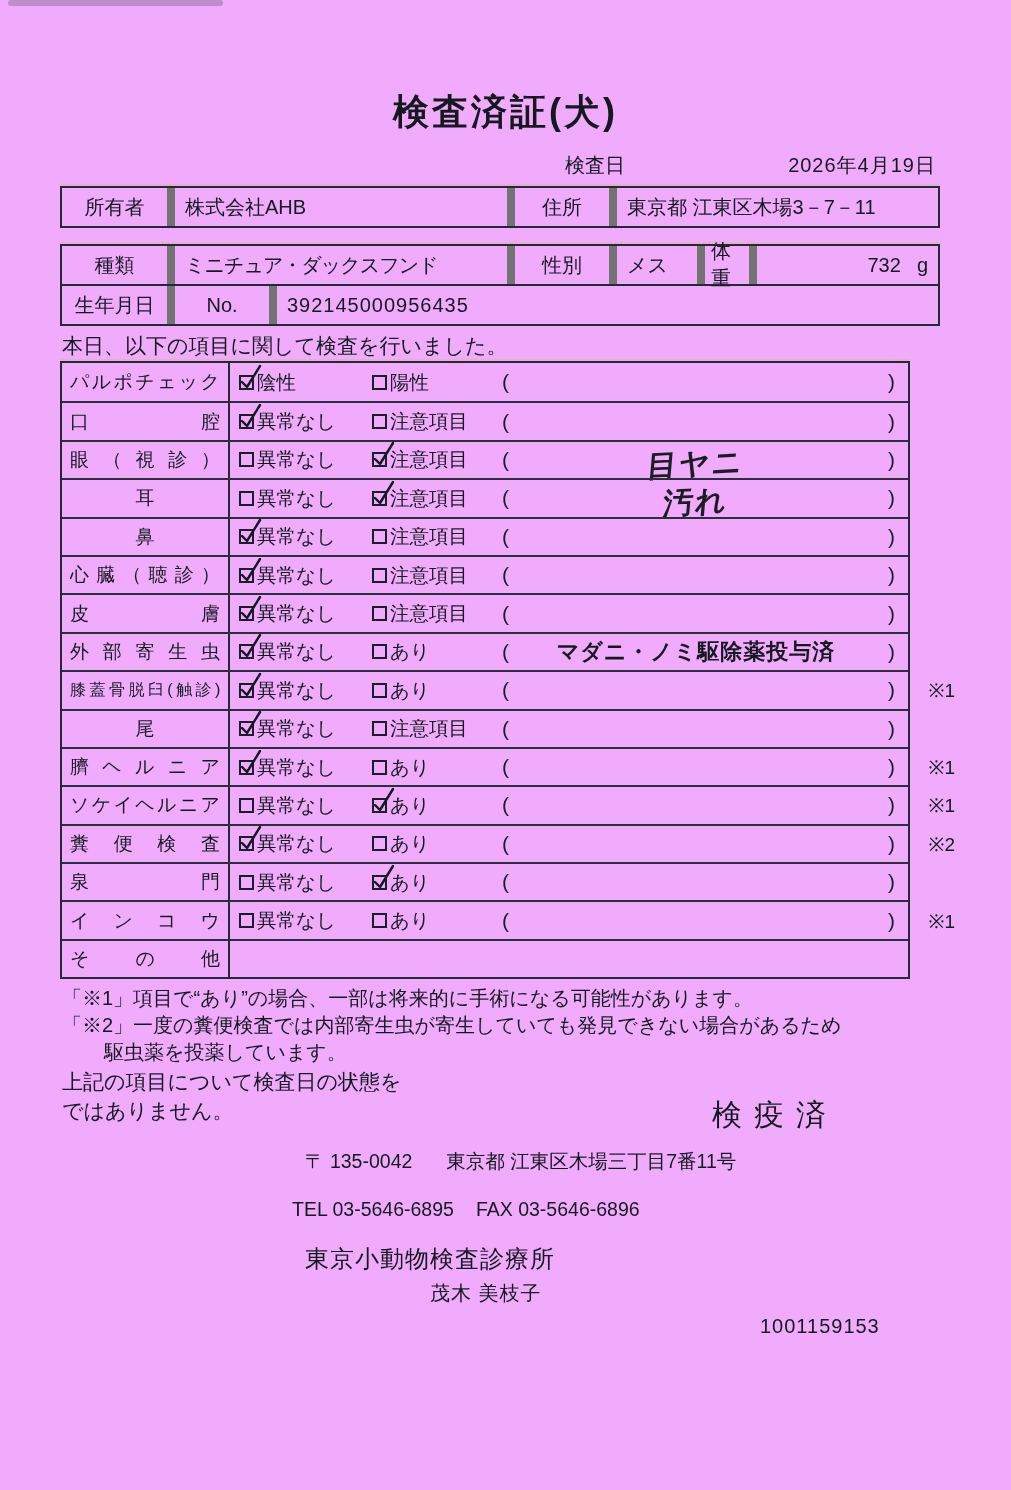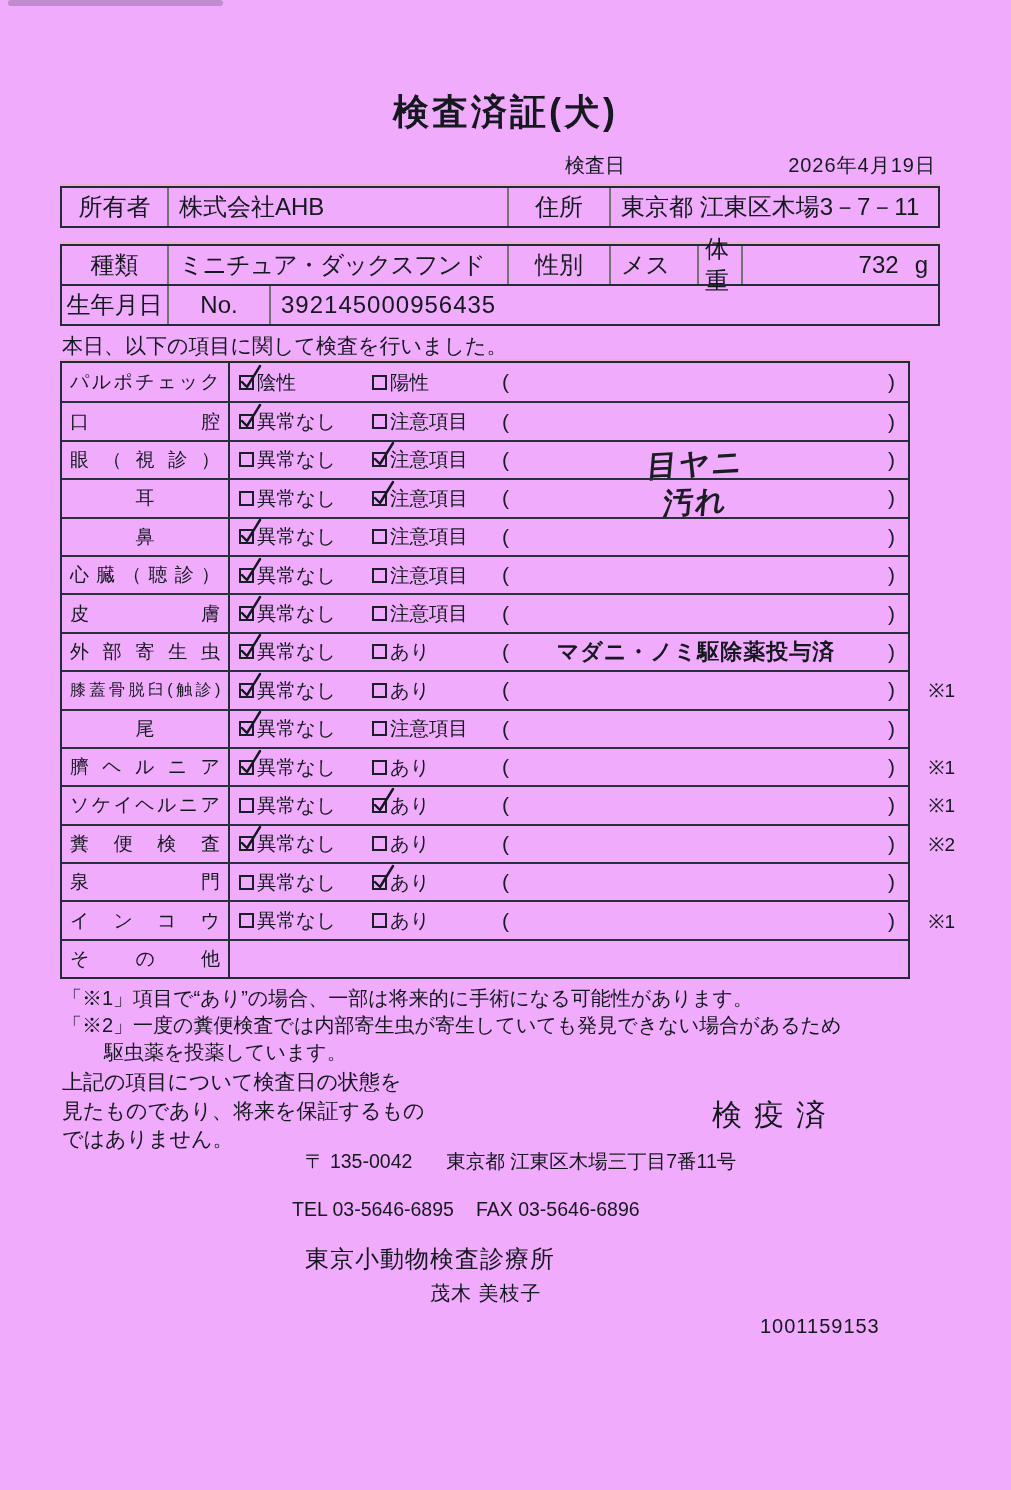--- a/index.html
+++ b/index.html
@@ -13,28 +13,28 @@
   }
   .date-line{position:absolute;top:152px;left:60px;width:880px;height:28px;font-size:20px;}
   .date-label{position:absolute;left:505px;top:0;}
   .date-value{position:absolute;right:4px;top:0;letter-spacing:1px;}
 
   
   .htable{position:absolute;left:60px;width:880px;border:2px solid #242936;box-sizing:border-box;
           box-shadow:0 -2px 0 rgba(205,185,80,.28);}
   .hrow{display:flex;height:38px;align-items:stretch;}
   .hrow + .hrow{border-top:2px solid #242936;}
-  .hcell{display:flex;align-items:center;box-sizing:border-box;font-size:24px;padding:0 10px;}
+  .hcell{display:flex;align-items:center;box-sizing:border-box;font-size:20px;padding:0 10px;}
   .hcell.lab{justify-content:center;padding:0 6px;}
-  .hcell.bl{border-left:2px solid #737373;}
+  .hcell.bl{border-left:8px solid #737373;}
   .w-lab{width:105px;}
   .w-val{width:340px;}
   .w-lab2{width:102px;}
   .w-sex{width:88px;}
-  .w-wlab{width:44px;}
+  .w-wlab{width:52px;}
   .w-wval{flex:1;justify-content:flex-end;gap:16px;}
   .w-addr{flex:1;}
   .condensed{letter-spacing:-1px;}
 
   .intro{position:absolute;top:332px;left:62px;font-size:21px;font-weight:500;}
 
   
   .ctable{position:absolute;top:361px;left:60px;width:850px;border:2.5px solid #242936;box-sizing:border-box;
           box-shadow:0 -2px 0 rgba(205,185,80,.28);}
   .crow{position:relative;display:flex;height:38.4px;box-sizing:border-box;}
@@ -501,21 +501,20 @@
     </div>
 
   <div class="footnotes">
     <div>「※1」項目で“あり”の場合、一部は将来的に手術になる可能性があります。</div>
     <div>「※2」一度の糞便検査では内部寄生虫が寄生していても発見できない場合があるため</div>
     <div class="indent">駆虫薬を投薬しています。</div>
   </div>
 
   <div class="disclaimer">
     <div>上記の項目について検査日の状態を</div>
-    <div>見たものであり、将来を保証するもの</div>
     <div>ではありません。</div>
   </div>
 
   <div class="stamp">検疫済</div>
 
   <div class="addr-line">
     <span>〒 135-0042</span><span class="gap"></span><span>東京都 江東区木場三丁目7番11号</span>
   </div>
   <div class="tel-line">
     <span>TEL 03-5646-6895</span><span class="gap"></span><span>FAX 03-5646-6896</span>

